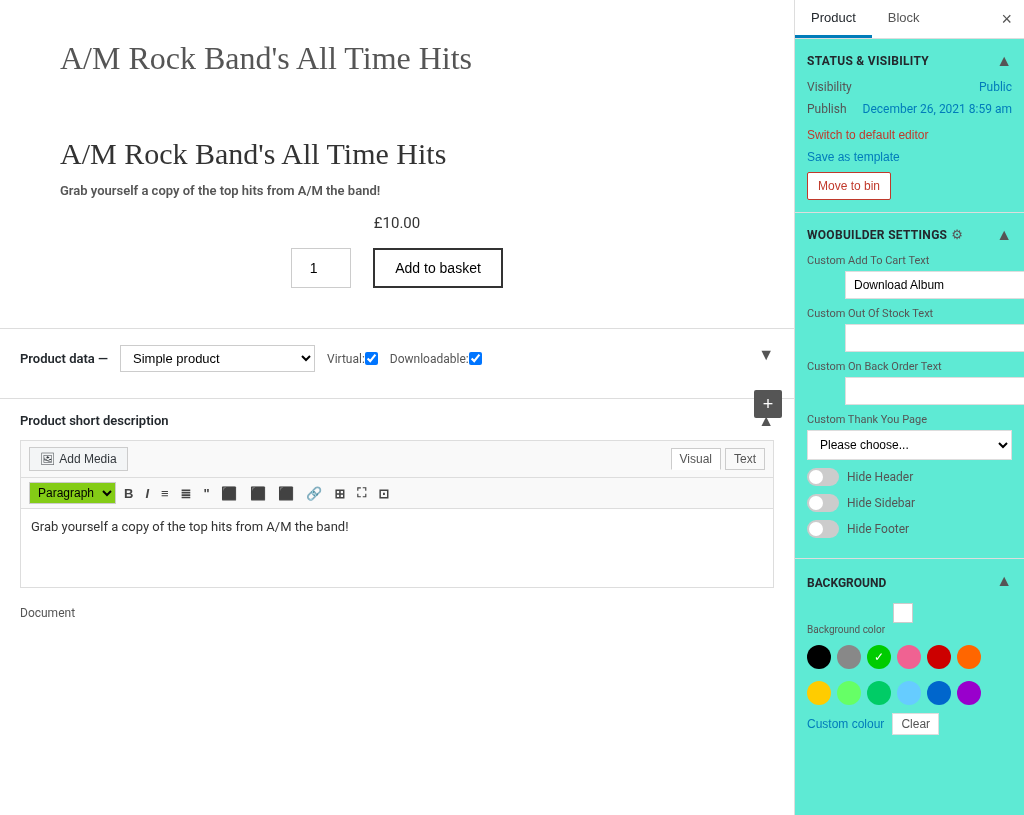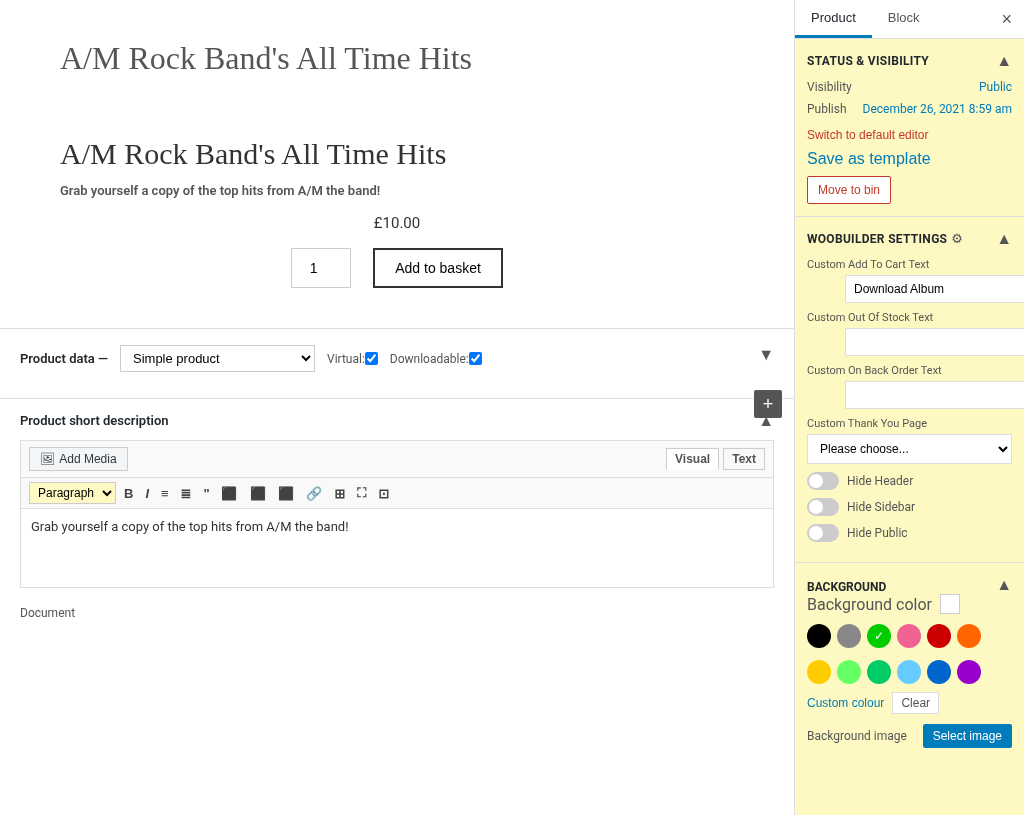--- a/index.html
+++ b/index.html
@@ -182,21 +182,20 @@
       margin-left: auto;
     }
 
     .editor-tab {
       background: none;
       border: 1px solid #ccc;
       padding: 3px 8px;
       font-size: 12px;
       cursor: pointer;
       color: #555;
-      font-weight: bold;
     }
 
     .editor-tab.active {
       background: #fff;
       border-bottom-color: #fff;
     }
 
     .format-toolbar {
       border: 1px solid #ddd;
       border-bottom: none;
@@ -205,21 +204,21 @@
       align-items: center;
       gap: 4px;
       background: #f9f9f9;
       flex-wrap: wrap;
     }
 
     .format-select {
       padding: 2px 4px;
       border: 1px solid #ccc;
       font-size: 12px;
-      background: #fef9c3;
+      background: #84cc16;
     }
 
     .format-btn {
       background: none;
       border: none;
       padding: 2px 4px;
       font-size: 13px;
       cursor: pointer;
       color: #444;
       font-weight: bold;
@@ -236,21 +235,21 @@
 
     .document-label {
       padding: 6px 20px;
       font-size: 12px;
       color: #555;
     }
 
     
     .right-sidebar {
       width: 230px;
-      background: #fef9c3;
+      background: #5eead4;
       border-left: 1px solid #ddd;
       overflow-y: auto;
       display: flex;
       flex-direction: column;
     }
 
     .sidebar-header {
       display: flex;
       align-items: center;
       border-bottom: 1px solid #ddd;
@@ -341,21 +340,21 @@
       cursor: pointer;
       padding: 4px 0;
       display: block;
       text-align: left;
     }
 
     .template-btn {
       background: none;
       border: none;
       color: #007cba;
-      font-size: 16px;
+      font-size: 12px;
       cursor: pointer;
       padding: 4px 0;
       display: block;
       text-align: right;
     }
 
     .move-to-bin-btn {
       border: 1px solid #c0392b;
       background: #fff;
       color: #c0392b;
@@ -450,22 +449,23 @@
     }
 
     .bg-color-row {
       display: flex;
       align-items: center;
       gap: 8px;
       margin-bottom: 10px;
     }
 
     .bg-color-label {
-      font-size: 16px;
-      color: #555;
+      font-size: 10px;
+      color: #555;
+      margin-top: 34px;
     }
 
     .color-swatch-white {
       width: 20px;
       height: 20px;
       border: 1px solid #ccc;
       background: #fff;
       cursor: pointer;
     }
 
@@ -685,21 +685,21 @@
       <div class="toggle-row">
         <div class="toggle"></div>
         <span class="toggle-label">Hide Header</span>
       </div>
       <div class="toggle-row">
         <div class="toggle"></div>
         <span class="toggle-label">Hide Sidebar</span>
       </div>
       <div class="toggle-row">
         <div class="toggle"></div>
-        <span class="toggle-label">Hide Public</span>
+        <span class="toggle-label">Hide Footer</span>
       </div>
     </div>
   </div>
 
   <div class="background-section">
     <div class="bg-header">
       <span class="bg-title">Background</span>
       <span class="section-collapse">▲</span>
     </div>
 
@@ -725,18 +725,14 @@
           <div class="color-swatch" title="blue" style="background-color: rgb(0, 102, 204);"></div>
           <div class="color-swatch" title="purple" style="background-color: rgb(153, 0, 204);"></div>
         </div>
       </div>
 
     <div class="custom-colour-row">
       <button class="custom-colour-link">Custom colour</button>
       <button class="clear-btn">Clear</button>
     </div>
 
-    <div class="bg-image-row">
-      <span class="bg-image-label">Background image</span>
-      <button class="select-image-btn">Select image</button>
-    </div>
   </div>
 </div>
 
 </body></html>

